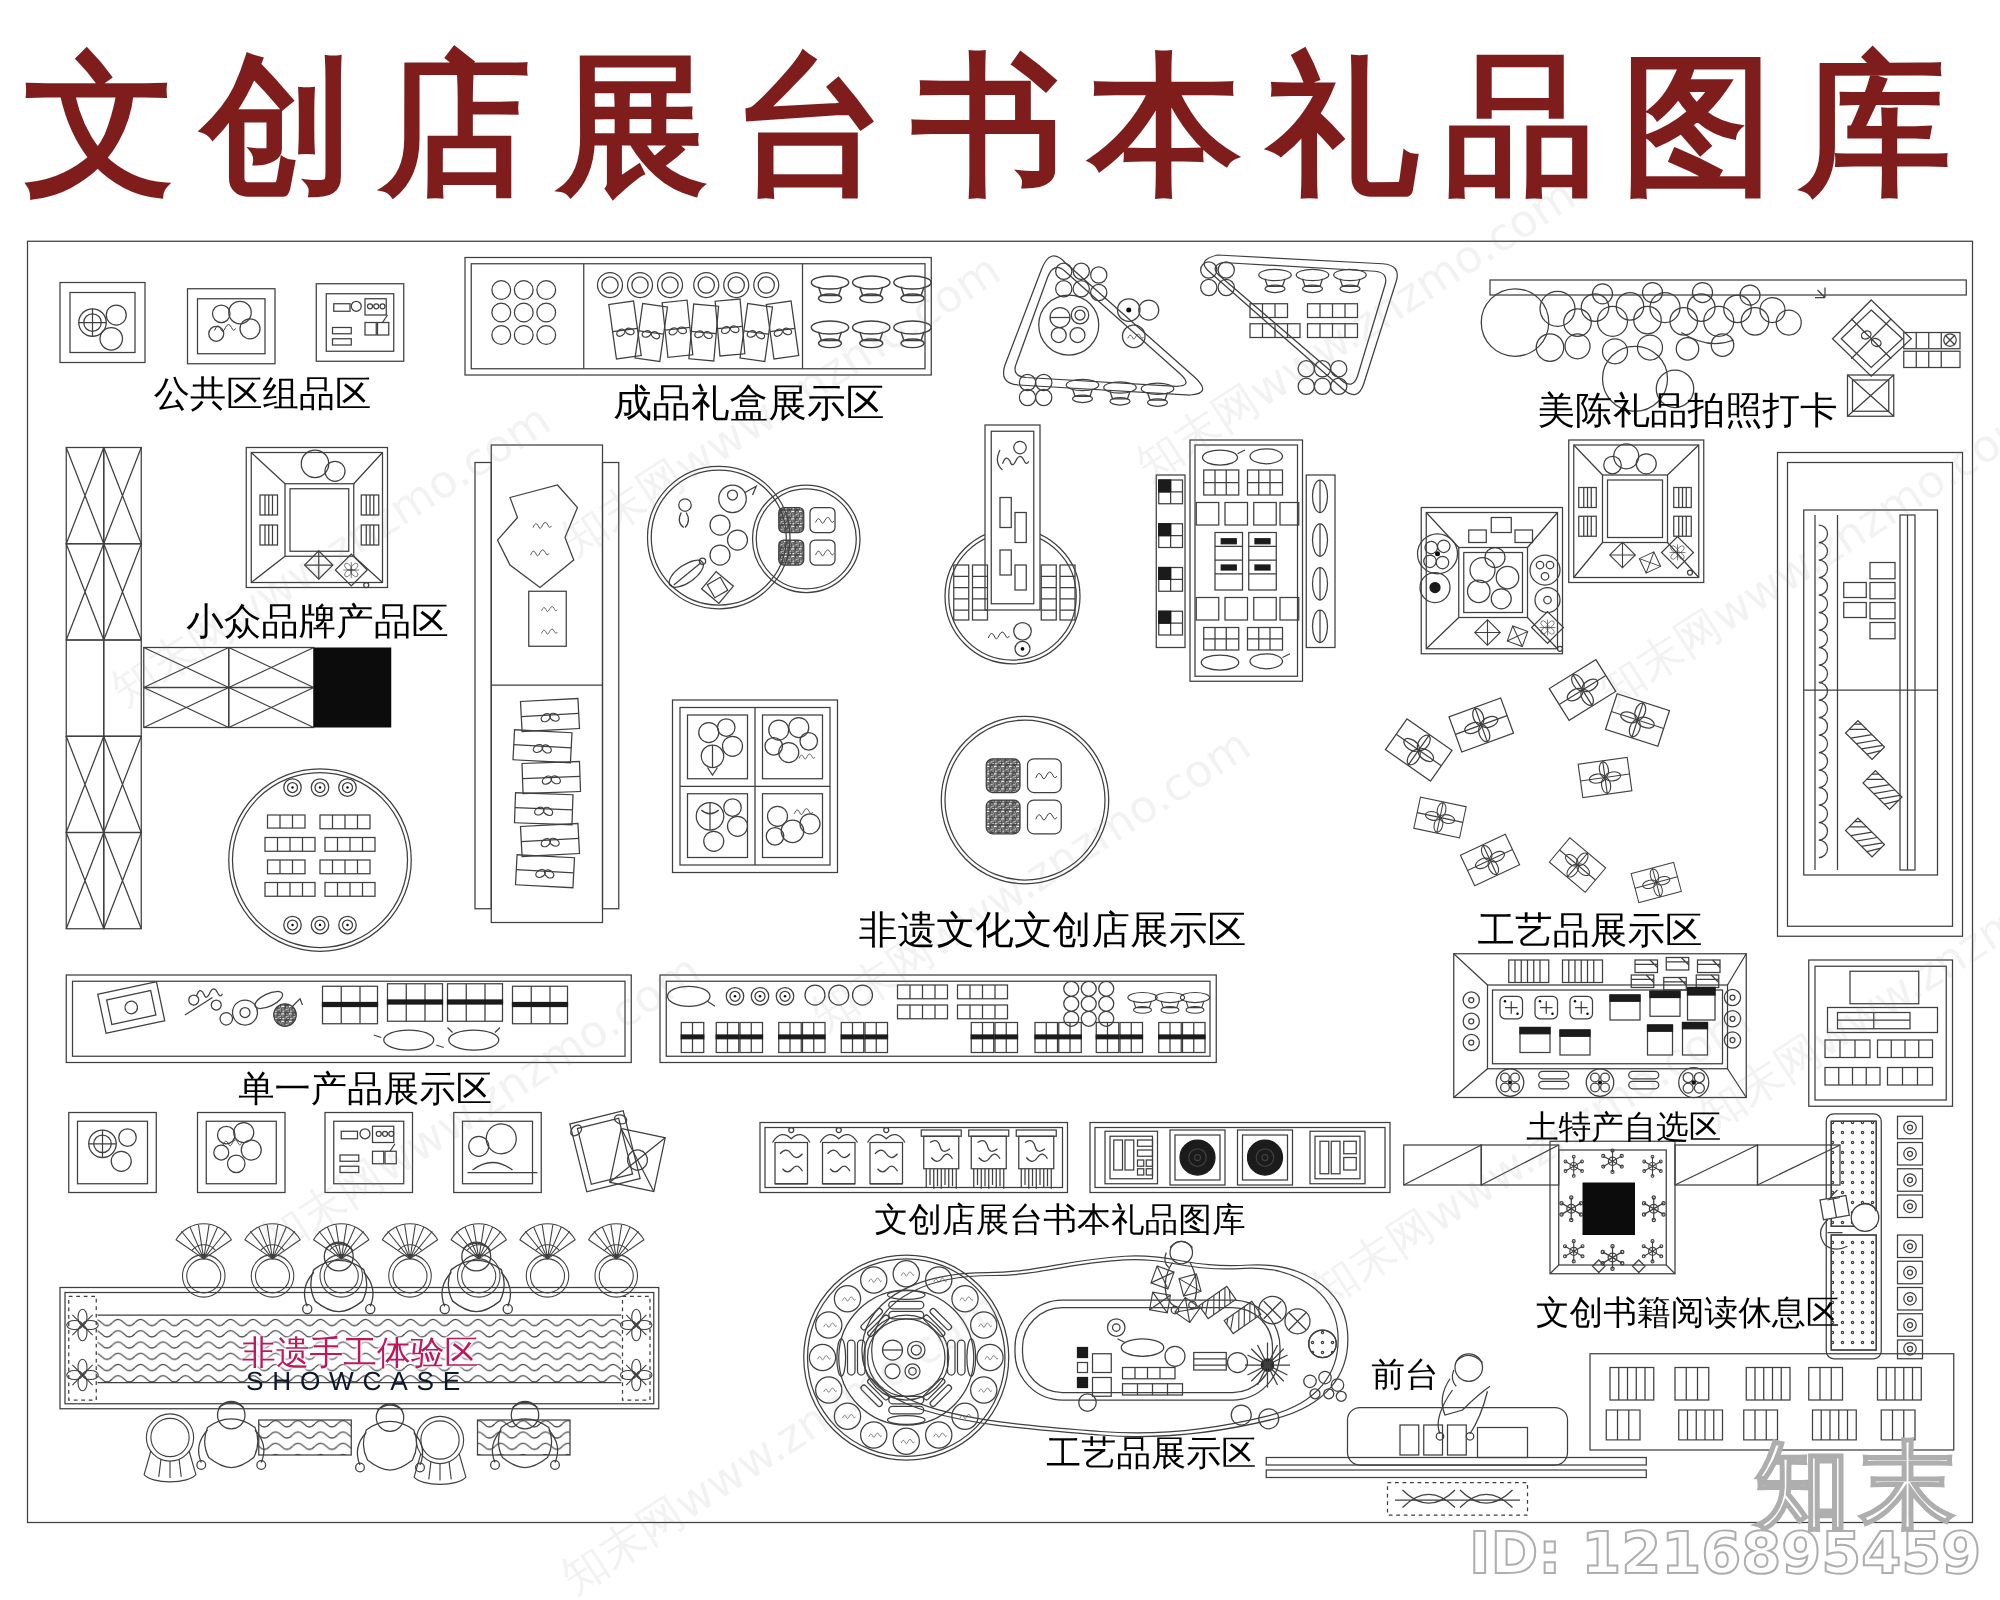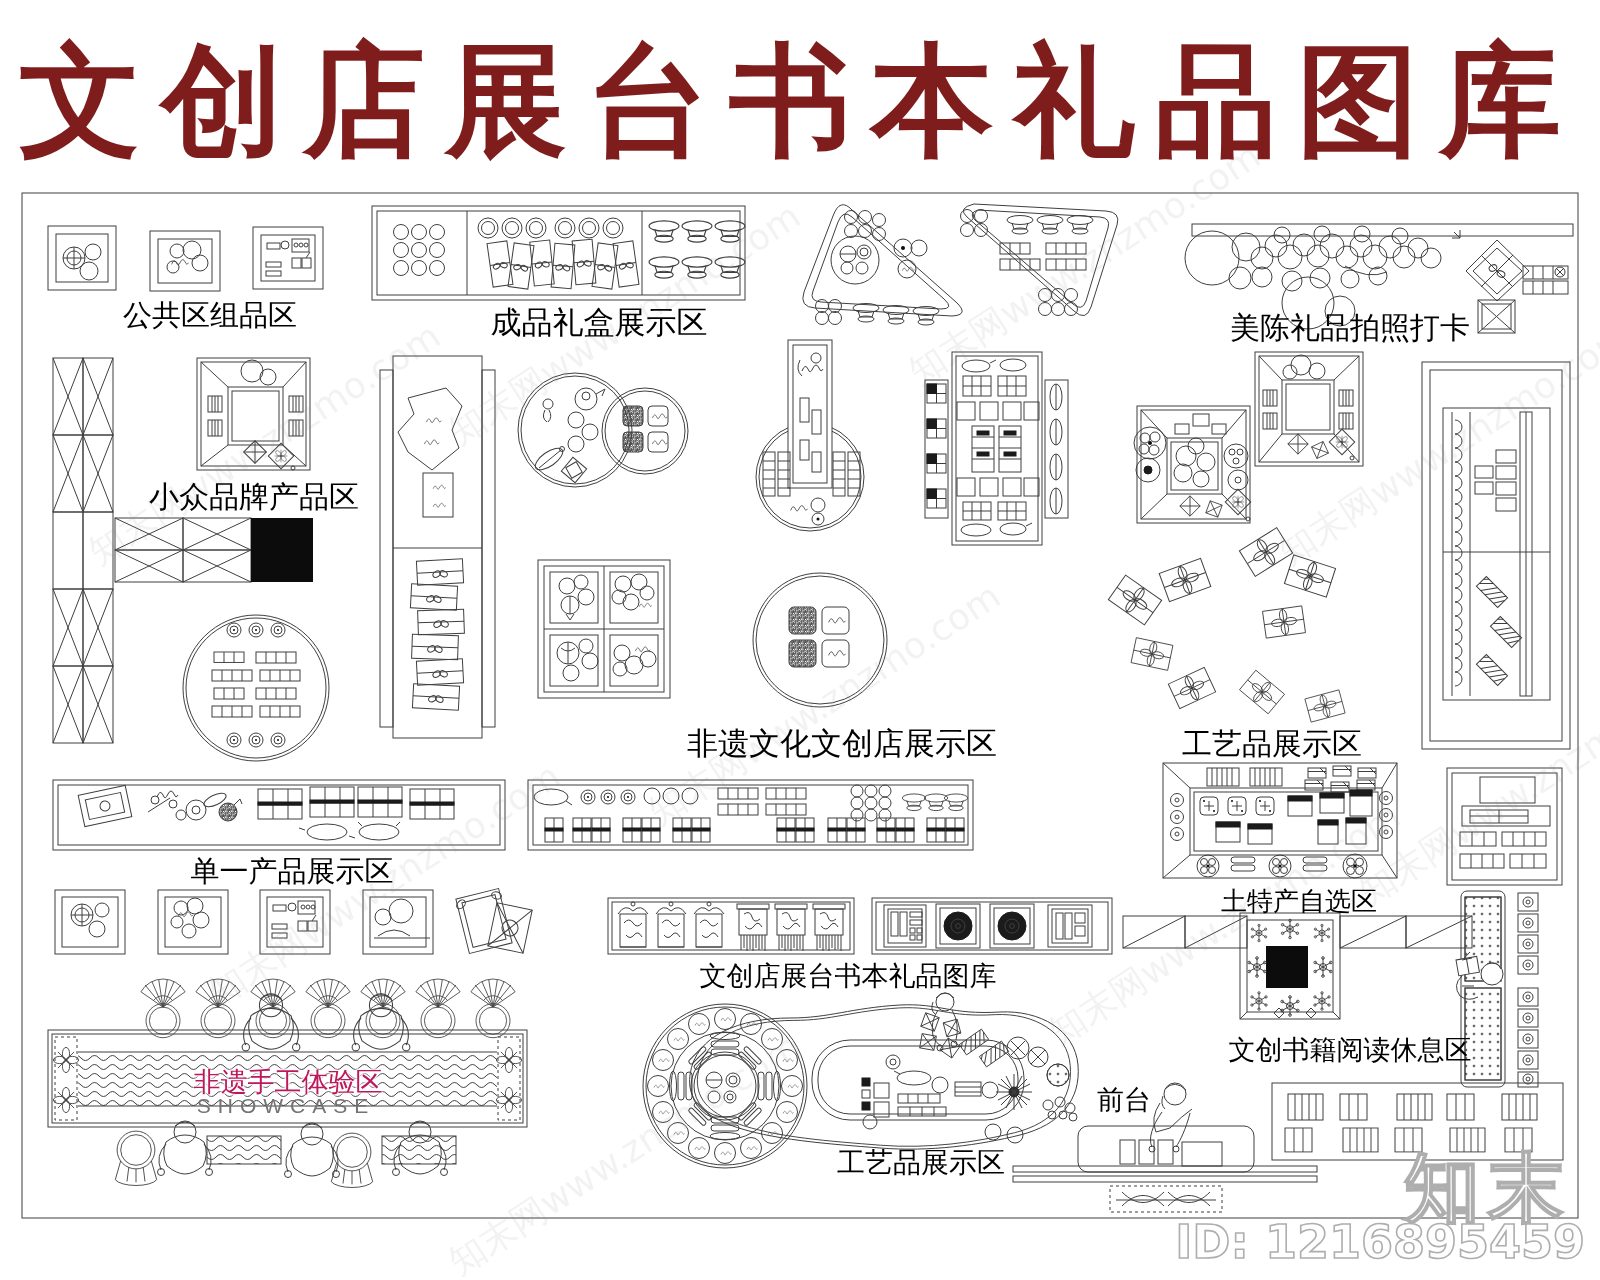--- a/index.html
+++ b/index.html
@@ -4,21 +4,21 @@
 <style>
   html,body{margin:0;padding:0;background:#fff;}
   #stage{position:relative;width:1600px;height:1280px;background:#fff;overflow:hidden;
          font-family:"Liberation Serif","DejaVu Serif",serif;}
   #page-title{position:absolute;left:0;top:22px;width:1600px;height:160px;line-height:160px;
       text-align:center;font-size:122px;font-weight:900;letter-spacing:20px;color:#7f1d1d;
       font-family:"Liberation Serif","DejaVu Serif",serif;white-space:nowrap;}
   .lbl{position:absolute;transform:translateX(-50%);white-space:nowrap;color:#000000;
        font-family:"Liberation Serif","DejaVu Serif",serif;z-index:5;}
   .lbl-on-pattern{text-shadow:0 0 3px #fff,0 0 5px #fff,1px 1px 2px #fff,-1px -1px 2px #fff;color:#be185d;}
-  .sub{color:#737373;letter-spacing:7px;font-family:"Liberation Sans","DejaVu Sans",sans-serif;}
+  .sub{color:#0f172a;letter-spacing:7px;font-family:"Liberation Sans","DejaVu Sans",sans-serif;}
   .wm{position:absolute;color:#8a8a8a;opacity:.10;font-size:36px;z-index:4;
       font-family:"DejaVu Sans","Liberation Sans",sans-serif;transform:rotate(-33deg);white-space:nowrap;}
   svg#drawing{position:absolute;left:0;top:0;z-index:2;}
   #drawing *{stroke:#3f3f3f;fill:none;stroke-width:1;}
   #drawing .blk{fill:#0c0c0c;stroke:none;}
   #drawing .dk{fill:#1b1b1b;stroke:#1b1b1b;}
   #drawing .wmk{fill:#fff;}
   #drawing .nz{fill:url(#pnoise);}
   #drawing .dots{fill:url(#pdots);}
   #drawing .wav{fill:url(#pwave);stroke:none;}

